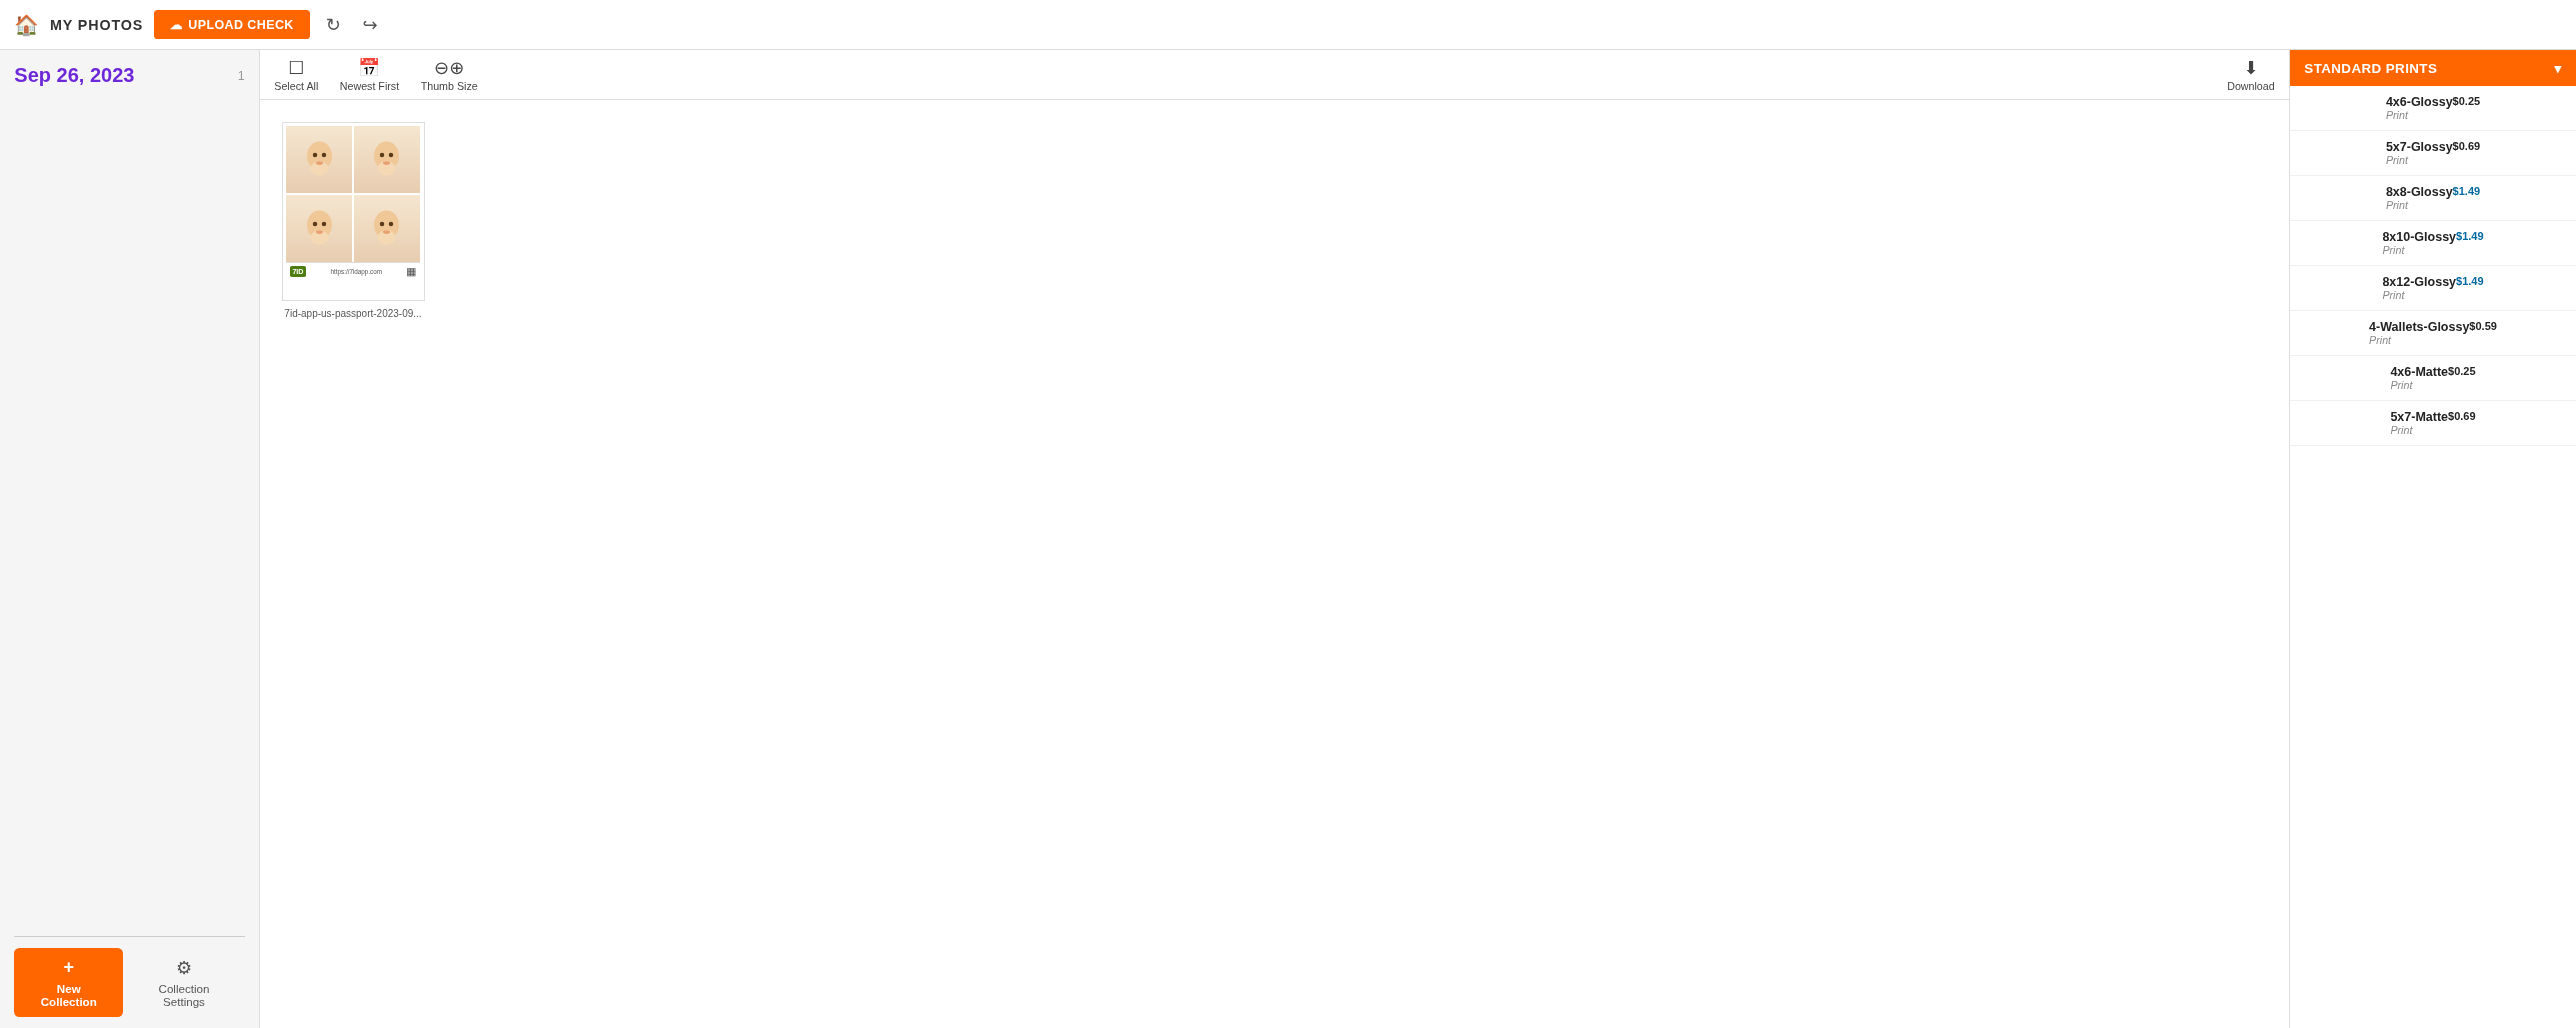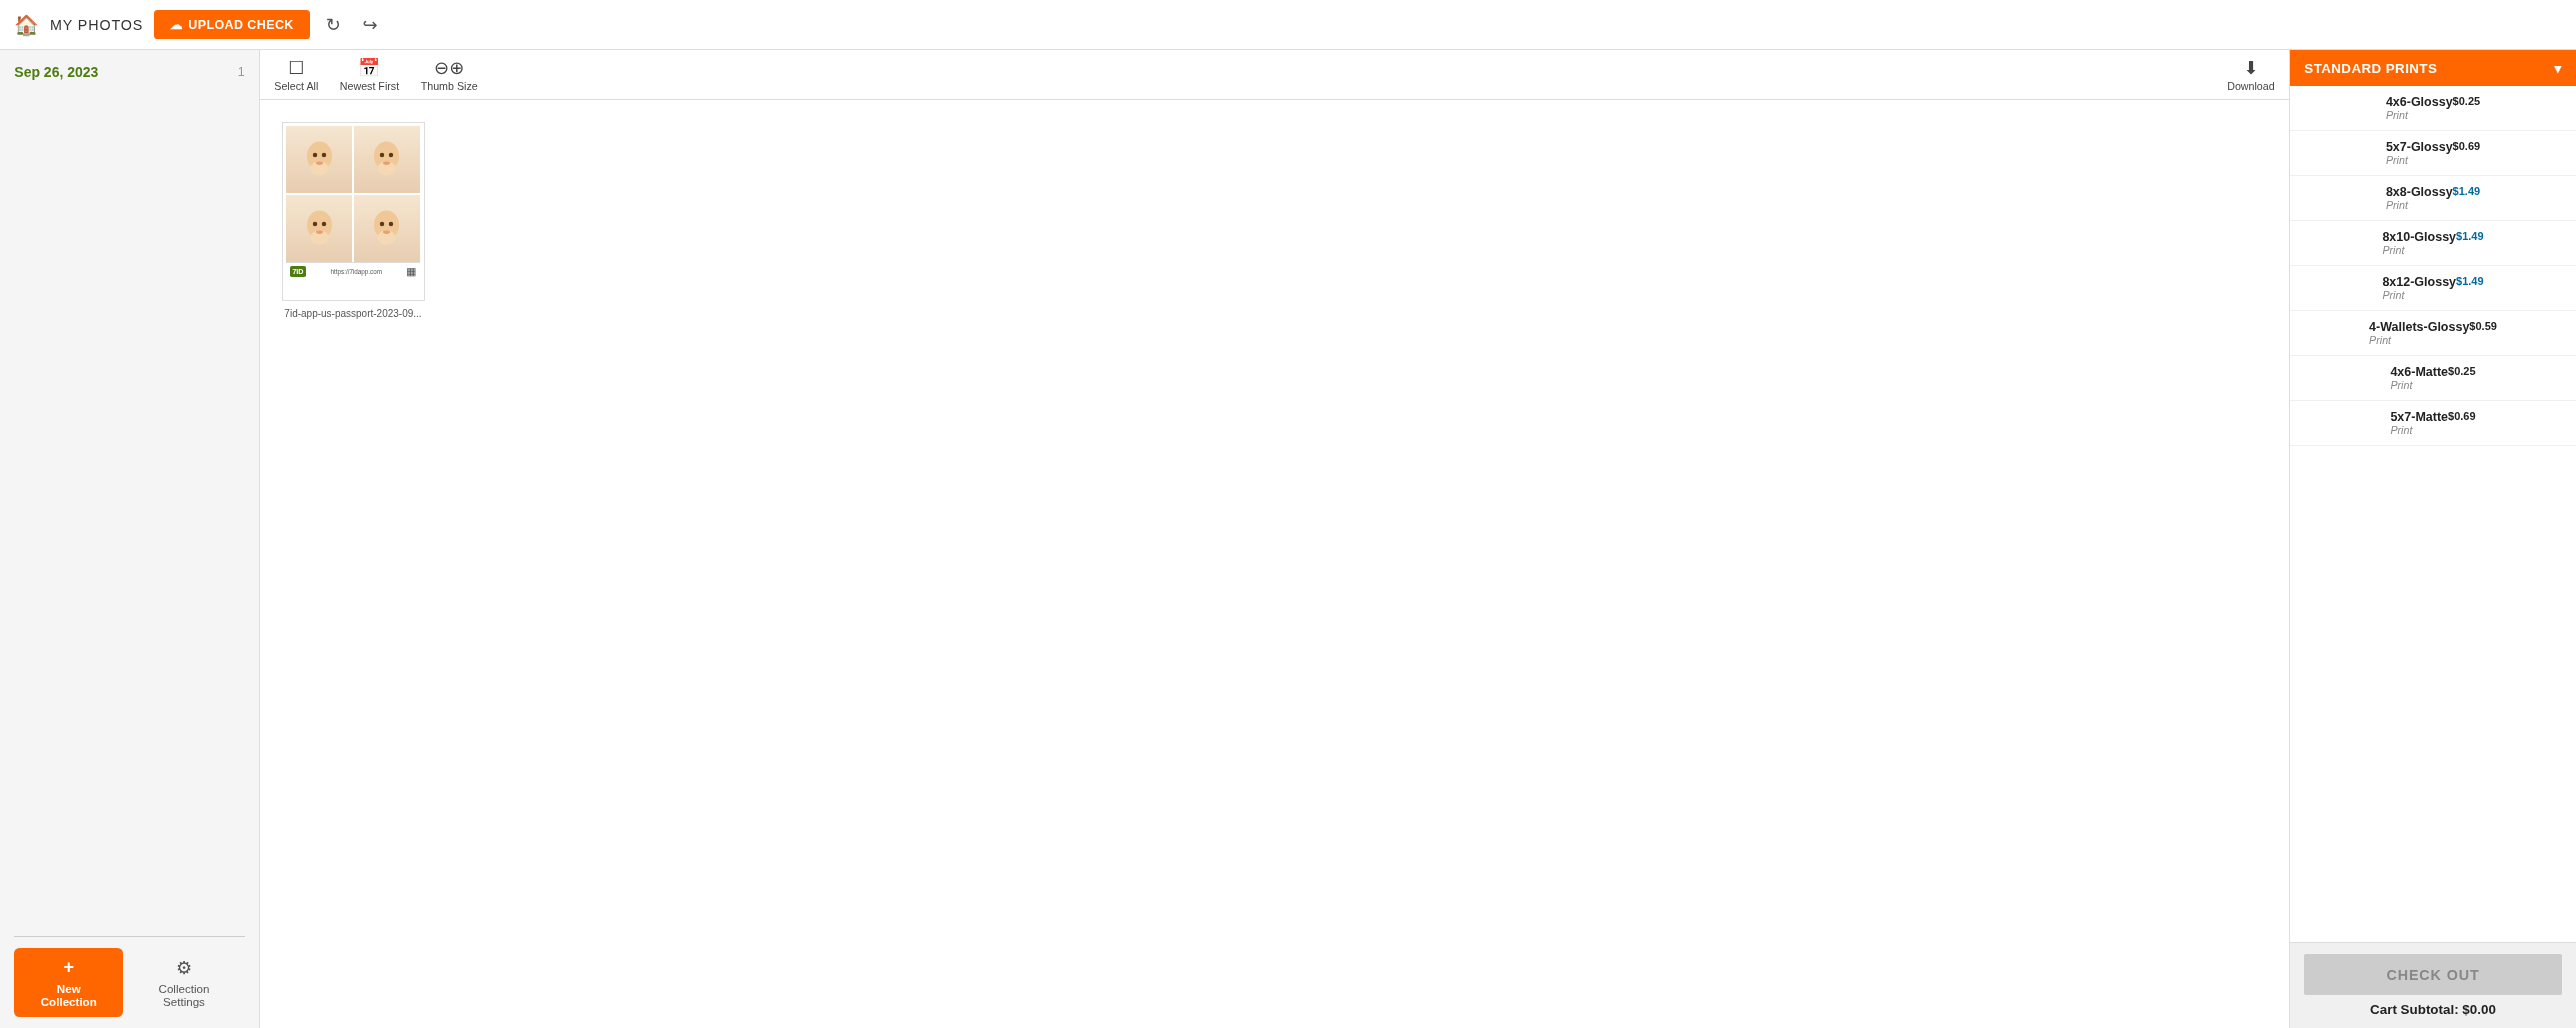--- a/index.html
+++ b/index.html
@@ -3,41 +3,41 @@
   <meta charset="utf-8">
   <style>
     * { box-sizing: border-box; margin: 0; padding: 0; }
     body { font-family: Arial, sans-serif; background: #f0f0f0; display: flex; flex-direction: column; height: 100vh; overflow: hidden; }
 
     
     .top-bar {
       display: flex; align-items: center; background: #fff; padding: 7.2px 14.3px; border-bottom: 0.9px solid #ddd; height: 50px; gap: 10.7px;
     }
     .my-photos-icon { font-size: 20px; color: #555; }
-    .my-photos-label { font-size: 14.3px; font-weight: normal; color: #333; letter-spacing: 0.9px; }
+    .my-photos-label { font-size: 14.3px; font-weight: bold; color: #333; letter-spacing: 0.9px; }
     .upload-btn {
       background: #f60; color: #fff; border: none; border-radius: 3.6px; padding: 7.2px 16px; font-size: 12.5px; font-weight: bold; cursor: pointer; display: flex; align-items: center; gap: 5.4px; letter-spacing: 0.4px;
     }
     .icon-btn {
       background: none; border: none; cursor: pointer; font-size: 18px; color: #555; padding: 3.6px 5.4px;
     }
 
     
     .main-layout {
       display: flex; flex: 1; overflow: hidden;
     }
 
     
     .left-sidebar {
       width: 260px; background: #f5f5f5; border-right: 0.9px solid #ddd; display: flex; flex-direction: column; min-width: 260px;
     }
     .date-row {
       display: flex; align-items: center; justify-content: space-between; padding: 14.3px 14.3px 7.2px 14.3px;
     }
-    .date-label { color: #4d7c0f; font-size: 14px; font-weight: bold; }
+    .date-label { color: #6d28d9; font-size: 20px; font-weight: bold; }
     .date-count { color: #999; font-size: 12.5px; }
     .sidebar-spacer { flex: 1; }
     .sidebar-divider { border: none; border-top: 0.9px solid #ccc; margin: 0 14.3px; }
     .sidebar-actions {
       display: flex; align-items: center; gap: 0; padding: 10.7px 14.3px;
     }
     .new-collection-btn {
       background: #f60; color: #fff; border: none; border-radius: 5.4px; padding: 9px 14.3px; font-size: 11.6px; font-weight: bold; cursor: pointer; text-align: center; min-width: 72px; display: flex; flex-direction: column; align-items: center; gap: 3.6px;
     }
     .new-collection-btn .plus-icon { font-size: 18px; font-weight: bold; }
@@ -295,22 +295,16 @@
       <div class="print-price normal">$0.25</div>
     </div>
         <div class="print-item">
       <div class="print-info">
         <div class="print-name">5x7-Matte</div>
         <div class="print-type">Print</div>
       </div>
       <div class="print-price normal">$0.69</div>
     </div>
       </div>
-    <div class="checkout-area">
-      <button class="checkout-btn">
-        <span>CHECK OUT</span>
-      </button>
-      <div class="cart-subtotal">Cart Subtotal: $0.00</div>
-    </div>
   </div>
 
 </div>
 
 
 </body></html>

